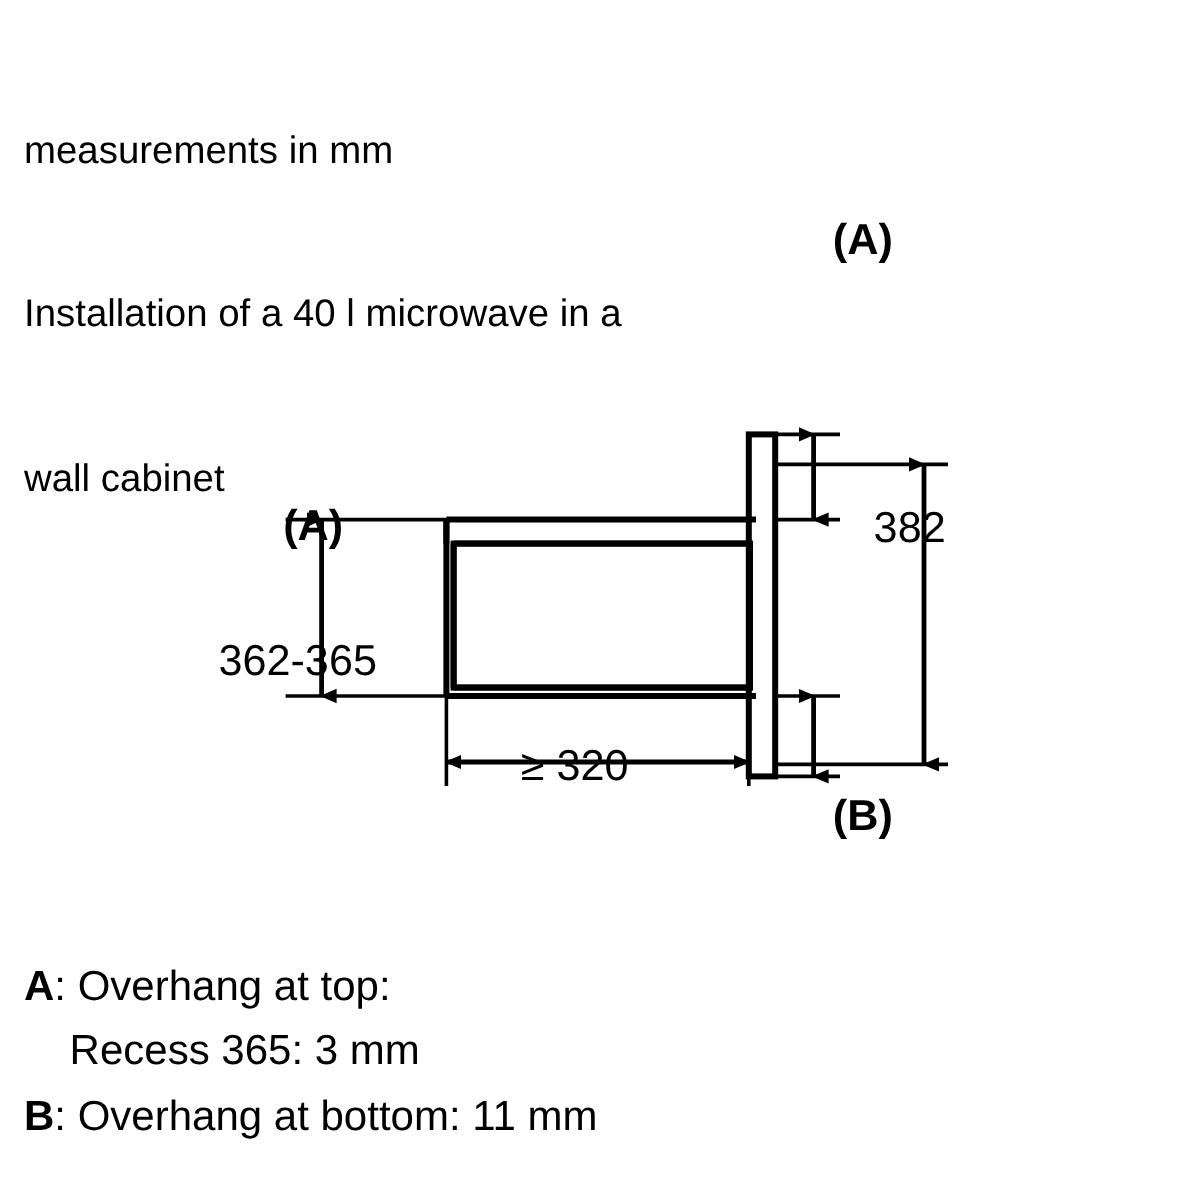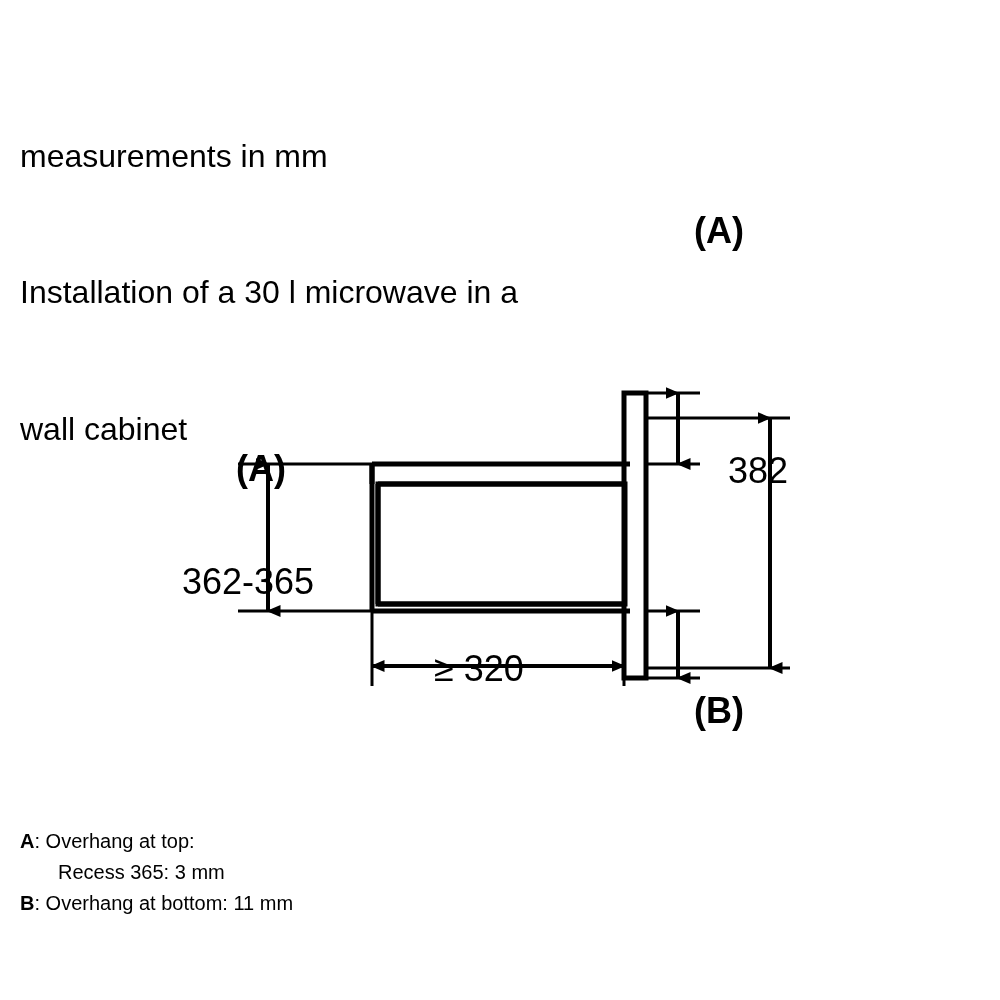--- a/index.html
+++ b/index.html
@@ -12,21 +12,20 @@
     height: 1000px;
     font-family: "Liberation Sans", sans-serif;
     color: #000000;
     position: relative;
     overflow: hidden;
   }
   .page {
     position: relative;
     width: 1000px;
     height: 932px;
-    margin-top: 31px;
   }
   .title-block {
     position: absolute;
     left: 20px;
     top: 12px;
     width: 800px;
     font-size: 32px;
     line-height: 1.42;
     color: #000;
     white-space: pre;
@@ -39,21 +38,21 @@
     top: 150px;
     width: 1000px;
     height: 600px;
   }
 
   .legend {
     position: absolute;
     left: 20px;
     top: 795px;
     width: 900px;
-    font-size: 20px;
+    font-size: 35px;
     line-height: 1.55;
   }
   .legend-row {
     display: block;
     white-space: pre;
   }
   .legend-key {
     font-weight: bold;
   }
   .legend-indent {
@@ -61,21 +60,21 @@
     width: 38px;
   }
 </style>
 </head>
 <body>
 
 <div class="page">
 
   <div class="title-block">
     <span class="title-line">measurements in mm</span>
-    <span class="title-line">Installation of a 30 l microwave in a</span>
+    <span class="title-line">Installation of a 40 l microwave in a</span>
     <span class="title-line">wall cabinet</span>
   </div>
 
   <div class="diagram">
     <svg width="1000" height="600" viewBox="0 0 1000 600" xmlns="http://www.w3.org/2000/svg">
       <defs>
         <marker id="arrUp" markerWidth="14" markerHeight="14" refX="7" refY="1.5" orient="auto" markerUnits="userSpaceOnUse">
           <path d="M7,0 L13,14 L1,14 Z" fill="#000"></path>
         </marker>
         <marker id="arrDown" markerWidth="14" markerHeight="14" refX="7" refY="12.5" orient="auto" markerUnits="userSpaceOnUse">

